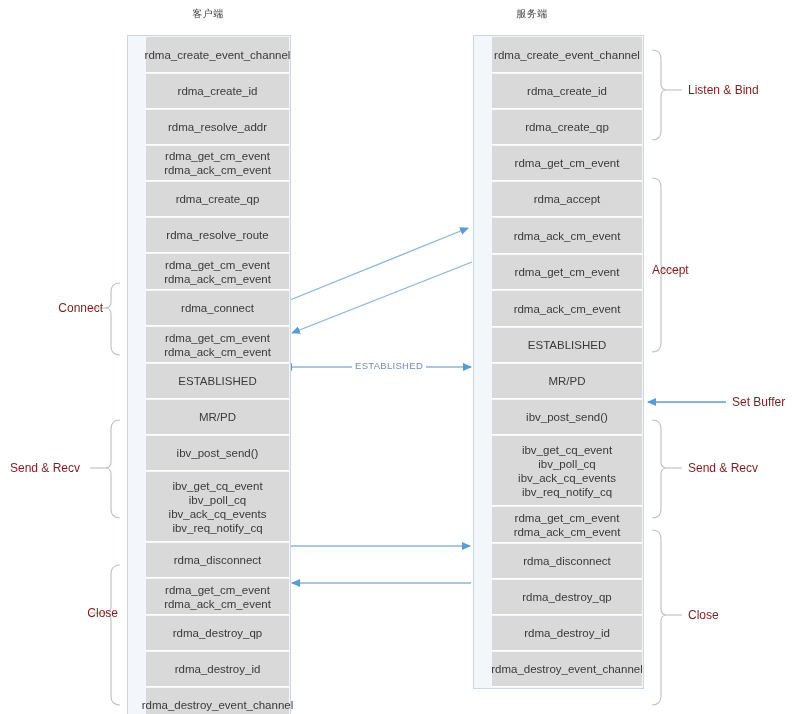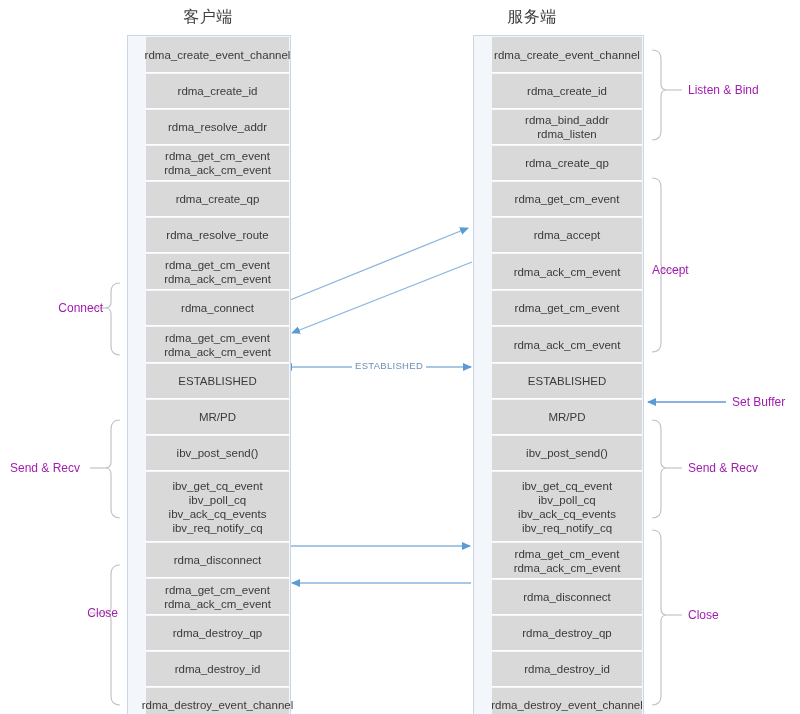--- a/index.html
+++ b/index.html
@@ -18,21 +18,21 @@
   #canvas {
     position: absolute;
     left: 0; top: 0;
     width: 800px;
     height: 714px;
   }
   .col-title {
     position: absolute;
     width: 180px;
     text-align: center;
-    font-size: 16px;
+    font-size: 10px;
     color: #404040;
     letter-spacing: 0.5px;
   }
   #title-client { left: 118px; top: 7px; }
   #title-server { left: 442px; top: 7px; }
 
   .column {
     position: absolute;
     width: 164px;
     border: 1px solid #c9d6e4;
@@ -56,21 +56,21 @@
     line-height: 14px;
     margin: 1px 1px 0 18px;
   }
   .step:last-child { margin-bottom: 1px; }
   .step .line { display: block; white-space: nowrap; }
 
   
   .group-label {
     position: absolute;
     font-size: 12px;
-    color: #a21caf;
+    color: #7f1d1d;
     white-space: nowrap;
   }
   .edge-label {
     position: absolute;
     font-size: 9.5px;
     color: #6e8fb5;
     letter-spacing: 0.3px;
     background: #ffffff;
     padding: 0 3px;
     white-space: nowrap;
@@ -216,24 +216,20 @@
     </div>
   </div>
 <div class="column" id="server-column">
     <div class="step" style="height: 36px;">
       <span class="line">rdma_create_event_channel</span>
     </div>
     <div class="step" style="height: 35px;">
       <span class="line">rdma_create_id</span>
     </div>
     <div class="step" style="height: 35px;">
-      <span class="line">rdma_bind_addr</span>
-      <span class="line">rdma_listen</span>
-    </div>
-    <div class="step" style="height: 35px;">
       <span class="line">rdma_create_qp</span>
     </div>
     <div class="step" style="height: 35px;">
       <span class="line">rdma_get_cm_event</span>
     </div>
     <div class="step" style="height: 35px;">
       <span class="line">rdma_accept</span>
     </div>
     <div class="step" style="height: 36px;">
       <span class="line">rdma_ack_cm_event</span>

